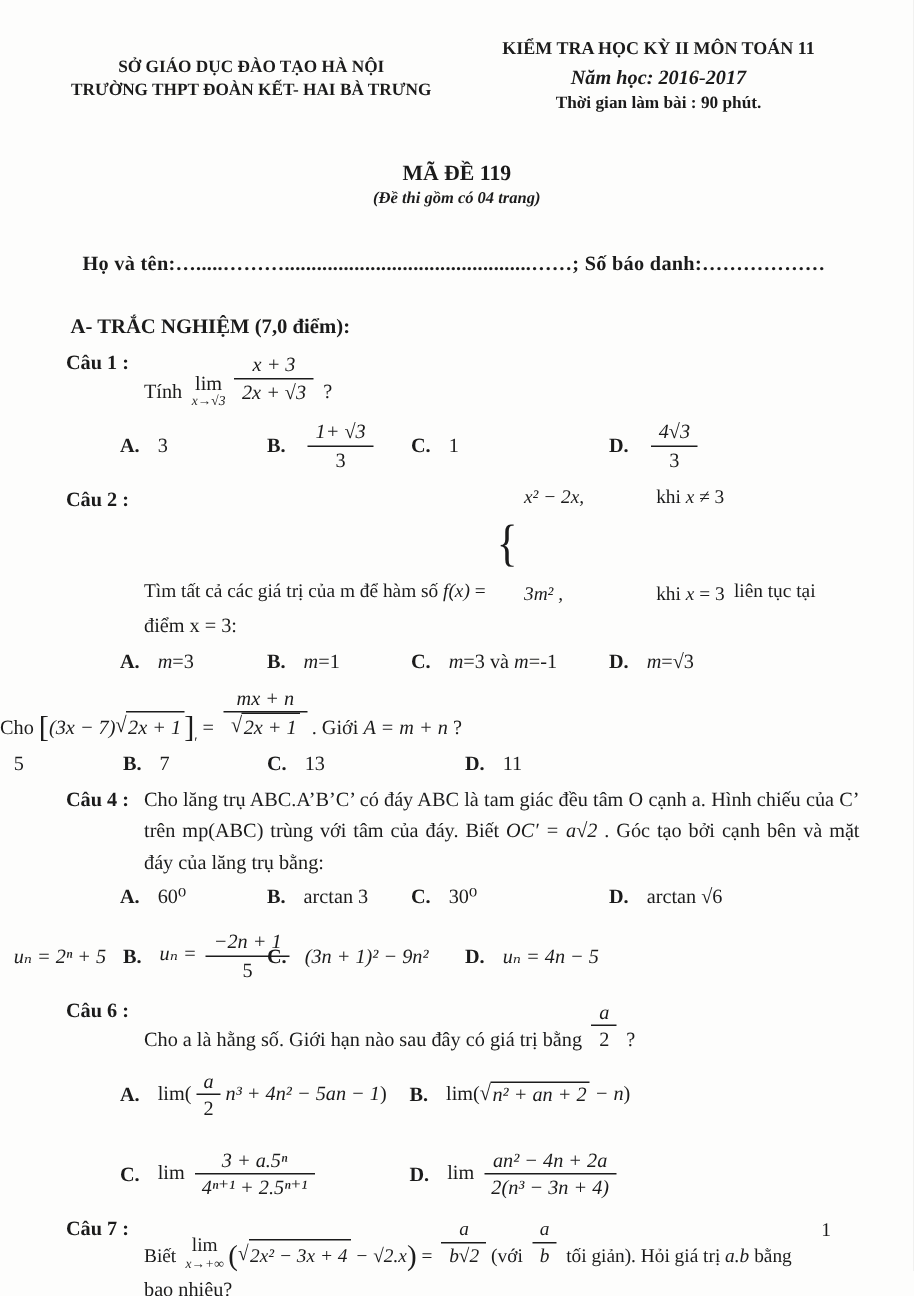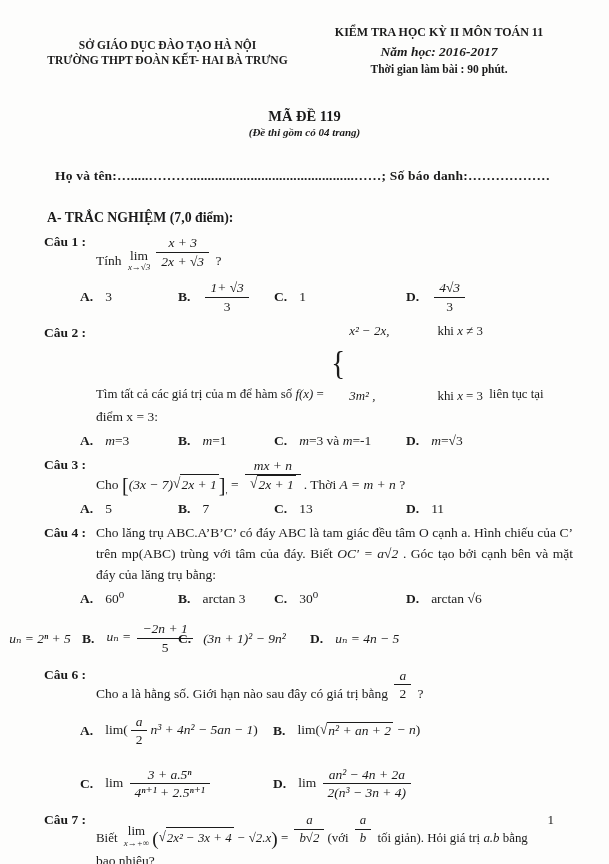--- a/index.html
+++ b/index.html
@@ -136,29 +136,28 @@
           </div>
         <div class="opt optD">
             <span class="optlabel">D.</span>
             <span class="optval"><span class="mit">m</span><span>=√3</span></span>
           </div>
       </div>
     </div>
   </div>
 
   <div class="question">
-    <div class="qlabel">Câu 3 :</div>
     <div class="qbody">
       <div class="qtext mrow"><span>Cho </span><span class="mbig">[</span><span class="mit">(3x − 7)</span><span class="msqrt">
             <span class="sign">√</span>
             <span class="mradicand">2x + 1</span>
           </span><span class="mbig">]</span><span class="msup">′</span><span> = </span><span class="mfrac"><span class="mnum"><span class="mit">mx + n</span></span><span class="mden"><span class="msqrt">
                 <span class="sign">√</span>
                 <span class="mradicand">2x + 1</span>
-              </span></span></span><span>. Thời </span><span class="mit">A = m + n</span><span> ?</span></div>
+              </span></span></span><span>. Giới </span><span class="mit">A = m + n</span><span> ?</span></div>
       <div class="opts">
         <div class="opt optA">
             <span class="optlabel">A.</span>
             <span class="optval">5</span>
           </div>
         <div class="opt optB">
             <span class="optlabel">B.</span>
             <span class="optval">7</span>
           </div>
         <div class="opt optC">

